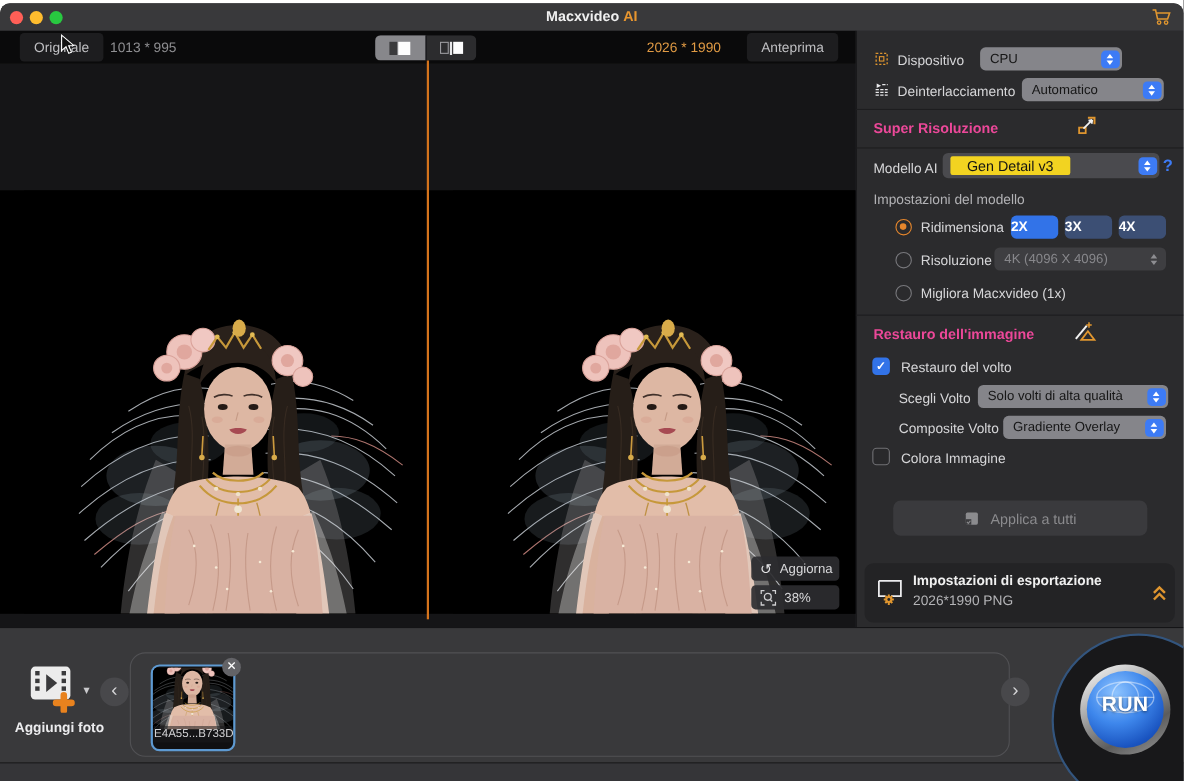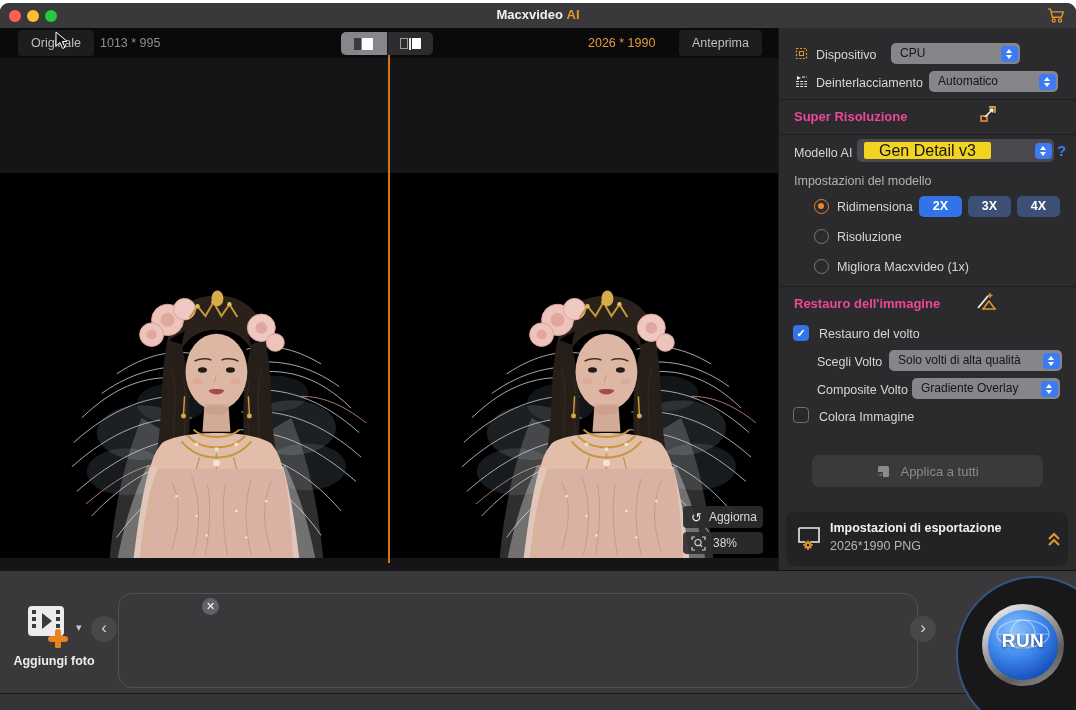--- a/index.html
+++ b/index.html
@@ -51,30 +51,30 @@
           font-size:12px;color:#161616;line-height:21px;padding-left:9px;white-space:nowrap;overflow:hidden;}
   .stepper{position:absolute;right:2px;top:2.5px;width:17px;height:16px;background:#3d7bf5;border-radius:4px;}
   .stepper .tu{position:absolute;left:5px;top:3px;width:0;height:0;border-left:3.5px solid transparent;border-right:3.5px solid transparent;border-bottom:4px solid #fff;}
   .stepper .td{position:absolute;left:5px;top:9px;width:0;height:0;border-left:3.5px solid transparent;border-right:3.5px solid transparent;border-top:4px solid #fff;}
   .select.dis{background:#3e3e41;color:#87878b;}
   .select.dis .stepper{background:transparent;}
   .select.dis .tu{border-bottom-color:#8e8e92}.select.dis .td{border-top-color:#8e8e92}
   .select.dark{background:#4a4a4e;height:23px;color:#eee;padding-left:7px;}
   .select.dark .stepper{top:3.5px;}
   .chip-y{display:inline-block;background:#f2d321;color:#141414;height:17px;line-height:17px;
-          border-radius:2px;padding:0 15px;margin-top:3px;font-size:16px;vertical-align:top;}
+          border-radius:2px;padding:0 15px;margin-top:3px;font-size:13px;vertical-align:top;}
   .radio{position:absolute;width:15px;height:15px;border-radius:50%;border:1.5px solid #78787c;box-sizing:border-box;}
   .radio.on{border-color:#e5862c;}
   .radio.on::after{content:"";position:absolute;left:3px;top:3px;width:6px;height:6px;border-radius:50%;background:#e5862c;}
   .cb{position:absolute;width:16px;height:16px;border-radius:4px;box-sizing:border-box;text-align:center;}
   .cb.on{background:#3273e8;color:#fff;font-size:11px;line-height:16px;font-weight:bold;}
   .cb.off{border:1.5px solid #707074;background:#29292b;}
   .scalerow{position:absolute;left:919px;top:193px;display:flex;gap:6px;}
   .scalebtn{width:43px;height:21px;border-radius:5px;background:#3c4f74;color:#fff;font-size:12.5px;
-            font-weight:bold;text-align:center;line-height:21px;}
+            font-weight:bold;text-align:left;line-height:21px;}
   .scalebtn.sel{background:#3273e8;}
   .help{position:absolute;left:1057px;top:139px;color:#3d7bf5;font-size:15px;font-weight:bold;}
   .applyall{position:absolute;left:812px;top:452px;width:231px;height:32px;border-radius:7px;background:#3a3a3d;
             display:flex;align-items:center;justify-content:center;gap:9px;color:#8b8b8e;font-size:13px;}
   .exportcard{position:absolute;left:786px;top:509px;width:282px;height:54px;border-radius:8px;background:#232325;}
   .exp-title{position:absolute;left:830px;top:518px;font-size:12.5px;font-weight:bold;color:#f0f0f0;}
   .exp-sub{position:absolute;left:830px;top:536px;font-size:12.5px;color:#b4b4b7;}
   
   .footer{position:absolute;left:0;top:567px;width:1076px;height:140px;background:#39393b;border-top:1px solid #141416;box-sizing:border-box;}
   .footband{position:absolute;left:0;top:690px;width:1076px;height:17px;background:#353538;border-top:1px solid #1a1a1c;box-sizing:border-box;}
@@ -339,20 +339,26 @@
   <span class="radio on" style="left:814px;top:196px"></span>
   <div class="lbl" style="left:837px;top:197px">Ridimensiona</div>
   <div class="scalerow">
     <div class="scalebtn sel">2X</div>
     <div class="scalebtn">3X</div>
     <div class="scalebtn">4X</div>
   </div>
 
   <span class="radio" style="left:814px;top:226px"></span>
   <div class="lbl" style="left:837px;top:227px">Risoluzione</div>
+  <div class="select dis" style="left:904px;top:222px;width:156px">
+    <span>4K (4096 X 4096)</span><span class="stepper">
+        <i class="tu"></i>
+        <i class="td"></i>
+      </span>
+  </div>
 
   <span class="radio" style="left:814px;top:256px"></span>
   <div class="lbl" style="left:837px;top:257px">Migliora Macxvideo (1x)</div>
 
   <div class="sep" style="top:283px"></div>
   <div class="hdr" style="left:794px;top:293px">Restauro dell'immagine</div>
   <svg class="absvg" style="left:975px;top:287px" width="24" height="22" viewBox="0 0 24 22">
     <path d="M8,19 L14,11 L20,19 Z" fill="none" stroke="#e0962f" stroke-width="1.6"></path>
     <path d="M3,18 L13,6" stroke="#f2f2f2" stroke-width="1.8"></path>
     <path d="M15,3 L15,8 M12.5,5.5 L17.5,5.5" stroke="#e0962f" stroke-width="1.4"></path>
@@ -419,20 +425,26 @@
     <path d="M18,11 L28,19 L18,27 Z" fill="#3a3a3c"></path>
     <path d="M34,30 V44 M27,37 H41" stroke="#e8821e" stroke-width="6" stroke-linecap="round"></path>
   </svg>
   <div class="caret">▾</div>
   <div class="addlabel">Aggiungi foto</div>
 
   <div class="navbtn" style="left:91px;top:613px">‹</div>
 
   <div class="strip"></div>
 
+  <div class="thumb">
+    <svg width="73" height="56" viewBox="75 118 245 262" preserveAspectRatio="xMidYMid slice" style="margin:1px auto 0">
+        <use href="#lady-art"></use>
+      </svg>
+    <div class="thumbname">E4A55...B733D</div>
+  </div>
   <div class="thumbx">✕</div>
 
   <div class="navbtn" style="left:910px;top:613px">›</div>
 
   <div class="blob"></div>
   <div class="run">
     <div class="ball">
       <svg width="70" height="70" viewBox="0 0 70 70">
         <g stroke="rgba(255,255,255,0.45)" stroke-width="1.2" fill="none">
           <ellipse cx="35" cy="24" rx="26" ry="14"></ellipse>

